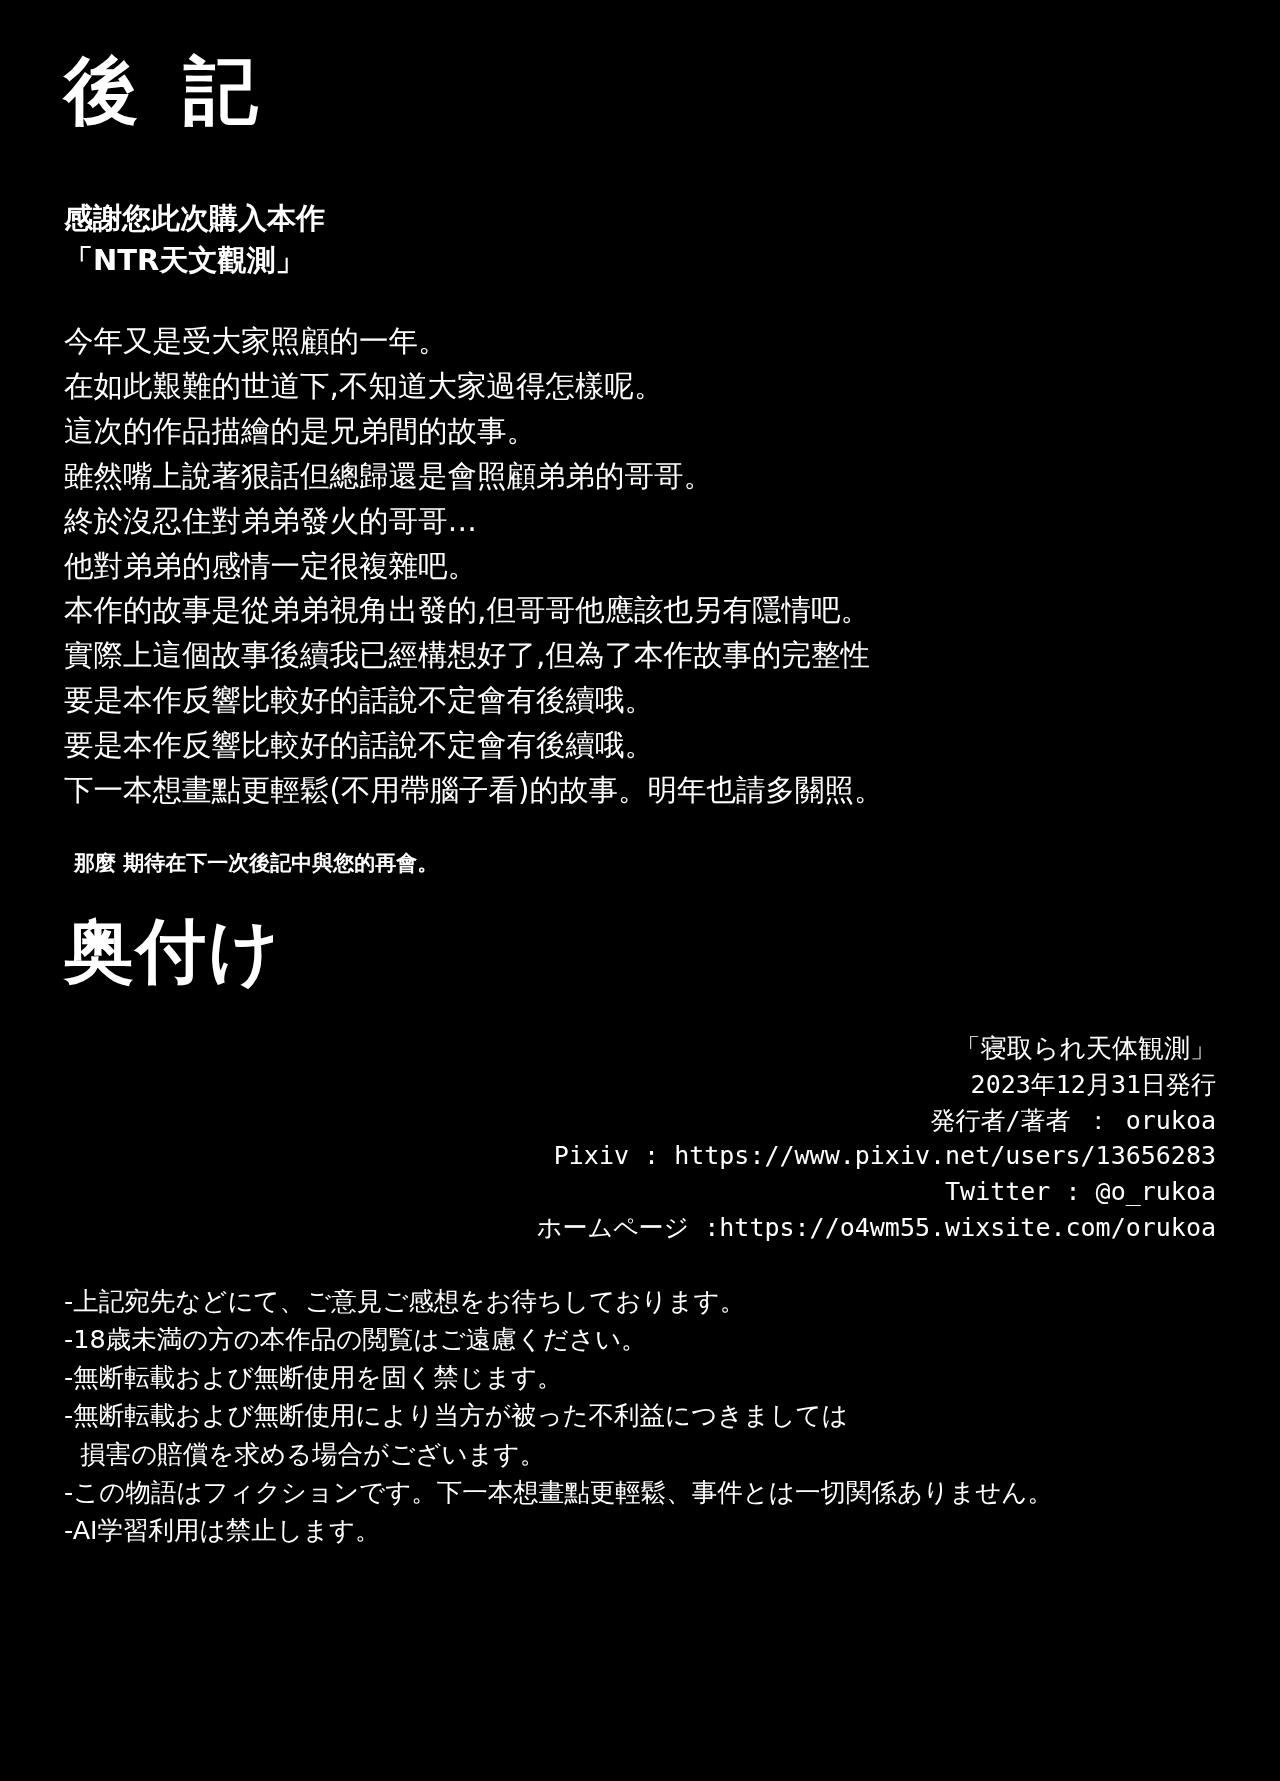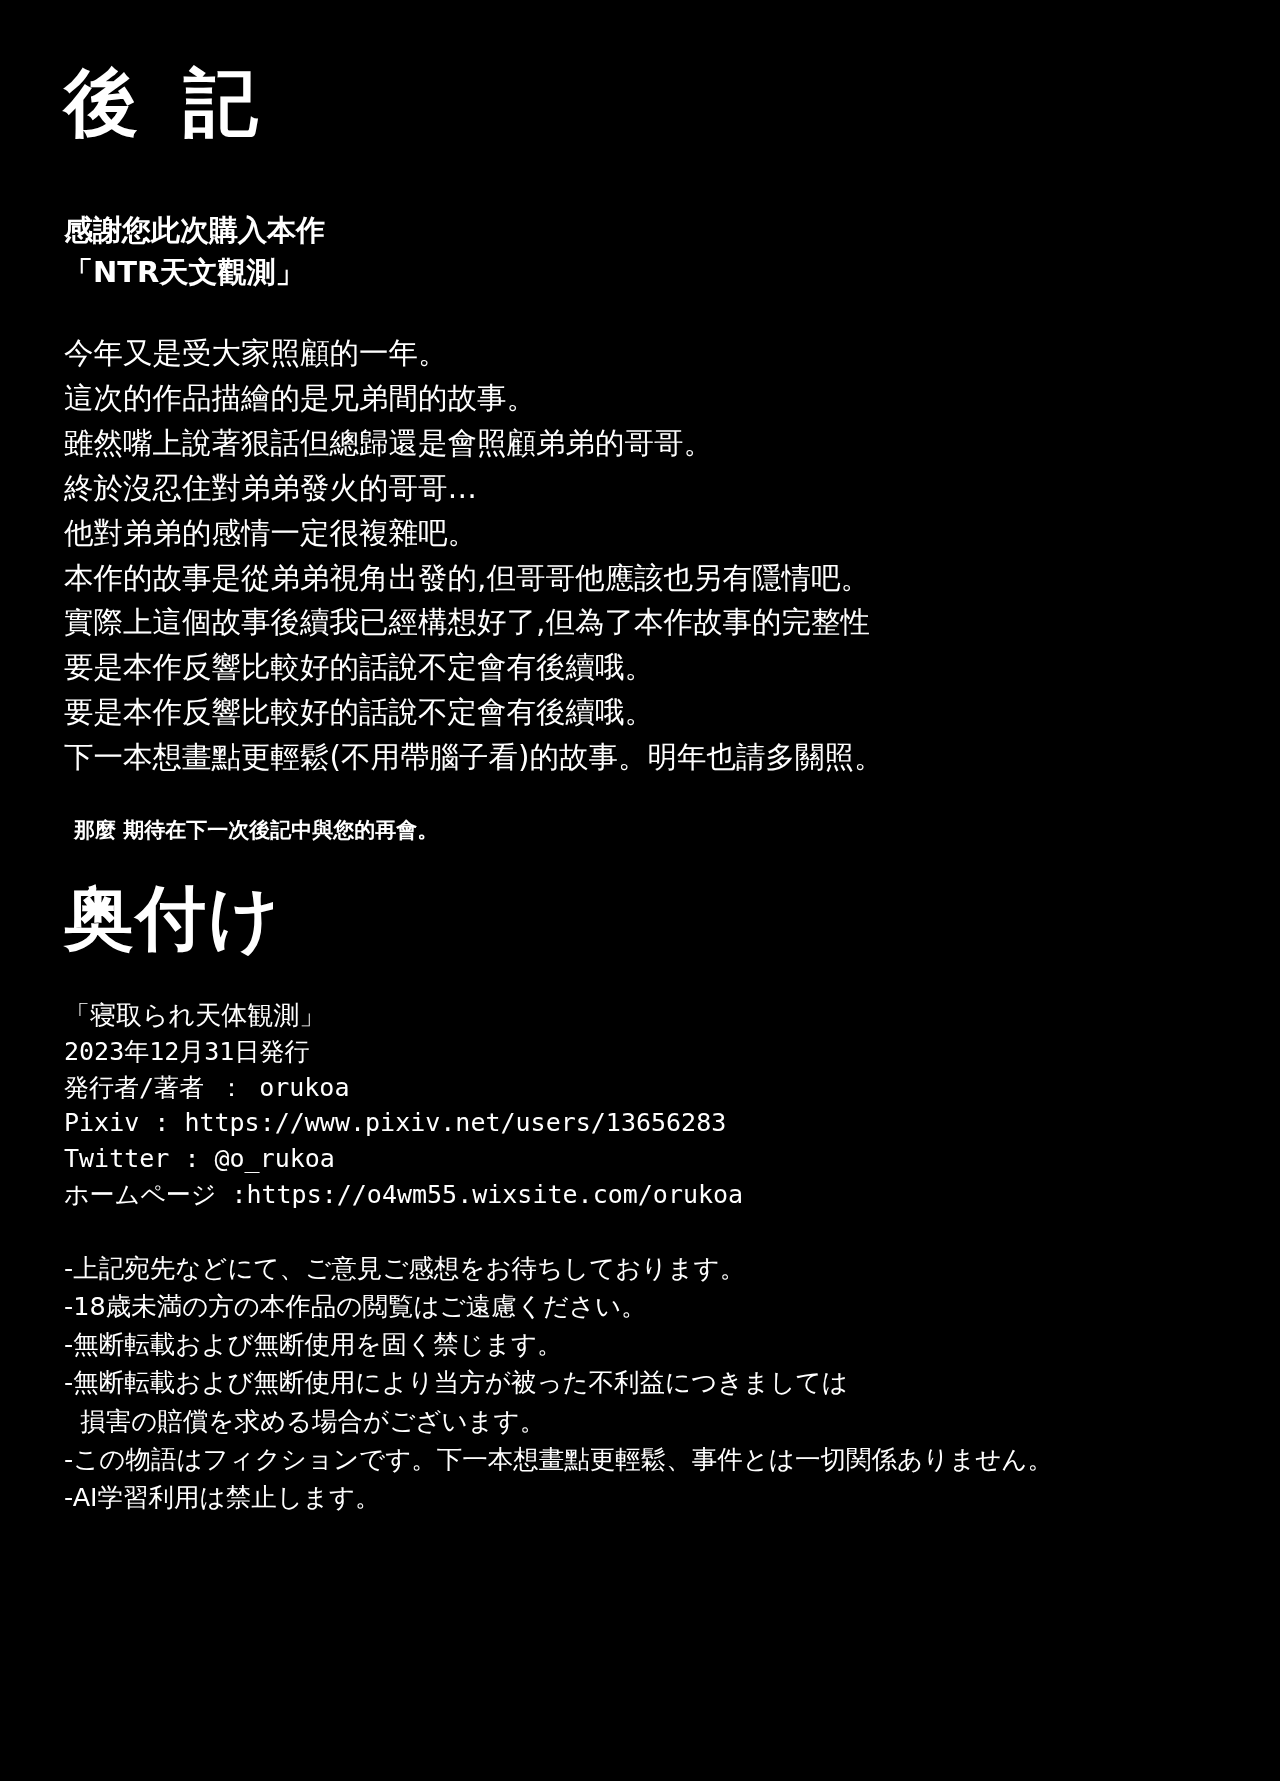--- a/index.html
+++ b/index.html
@@ -13,21 +13,21 @@
     overflow: hidden;
     font-family: "DejaVu Sans", "Liberation Sans", sans-serif;
     color: #ffffff;
   }
   .page {
     position: relative;
     width: 1280px;
     height: 1270px;
     background: #000000;
     box-sizing: border-box;
-    padding: 16px 64px;
+    padding: 4px 64px;
   }
   .heading-afterword {
     font-size: 74px;
     font-weight: bold;
     letter-spacing: 10px;
     line-height: 1.1;
     padding-top: 46px;
     margin: 0;
     color: #ffffff;
   }
@@ -65,20 +65,21 @@
     color: #ffffff;
   }
   .colophon-block {
     margin-top: 40px;
     font-size: 26px;
     line-height: 1.43;
     font-weight: 500;
   }
   .colophon-block div {
     white-space: pre;
+    text-align: right;
   }
   .mono {
     font-family: "DejaVu Sans Mono", "Liberation Mono", monospace;
     font-size: 25px;
     letter-spacing: 0px;
   }
   .notes-block {
     margin-top: 36px;
     font-size: 25.5px;
     line-height: 1.5;
@@ -95,20 +96,21 @@
 
   <h1 class="heading-afterword">後 記</h1>
 
   <div class="thanks-block">
     <div>感謝您此次購入本作</div>
     <div>「NTR天文觀測」</div>
   </div>
 
   <div class="body-block">
     <div>今年又是受大家照顧的一年。</div>
+    <div>在如此艱難的世道下,不知道大家過得怎樣呢。</div>
     <div>這次的作品描繪的是兄弟間的故事。</div>
     <div>雖然嘴上說著狠話但總歸還是會照顧弟弟的哥哥。</div>
     <div>終於沒忍住對弟弟發火的哥哥…</div>
     <div>他對弟弟的感情一定很複雜吧。</div>
     <div>本作的故事是從弟弟視角出發的,但哥哥他應該也另有隱情吧。</div>
     <div>實際上這個故事後續我已經構想好了,但為了本作故事的完整性</div>
     <div>要是本作反響比較好的話說不定會有後續哦。</div>
     <div>要是本作反響比較好的話說不定會有後續哦。</div>
     <div>下一本想畫點更輕鬆(不用帶腦子看)的故事。明年也請多關照。</div>
   </div>

